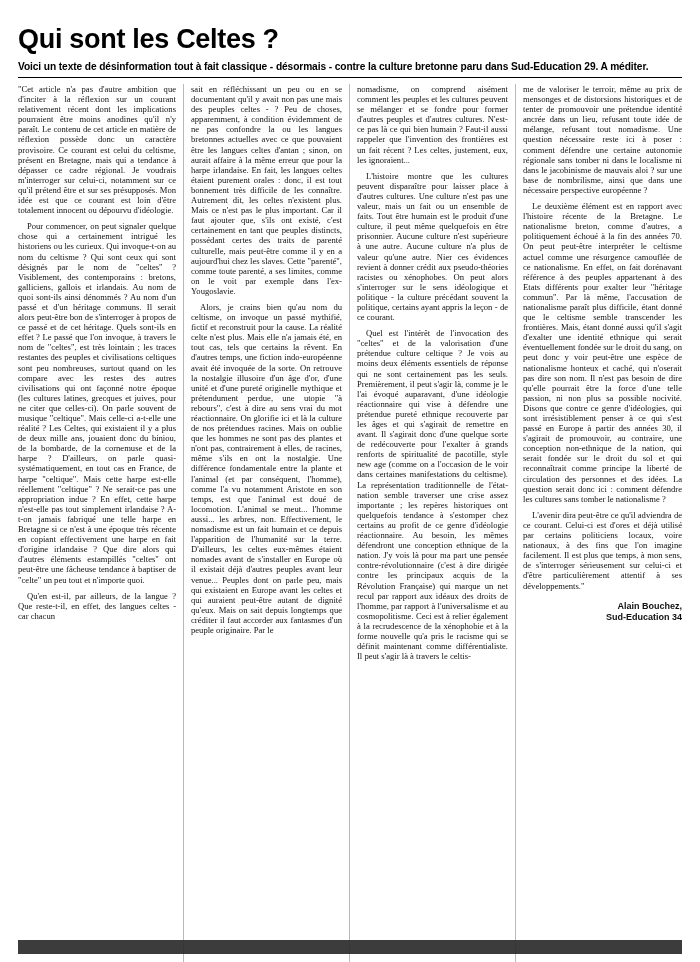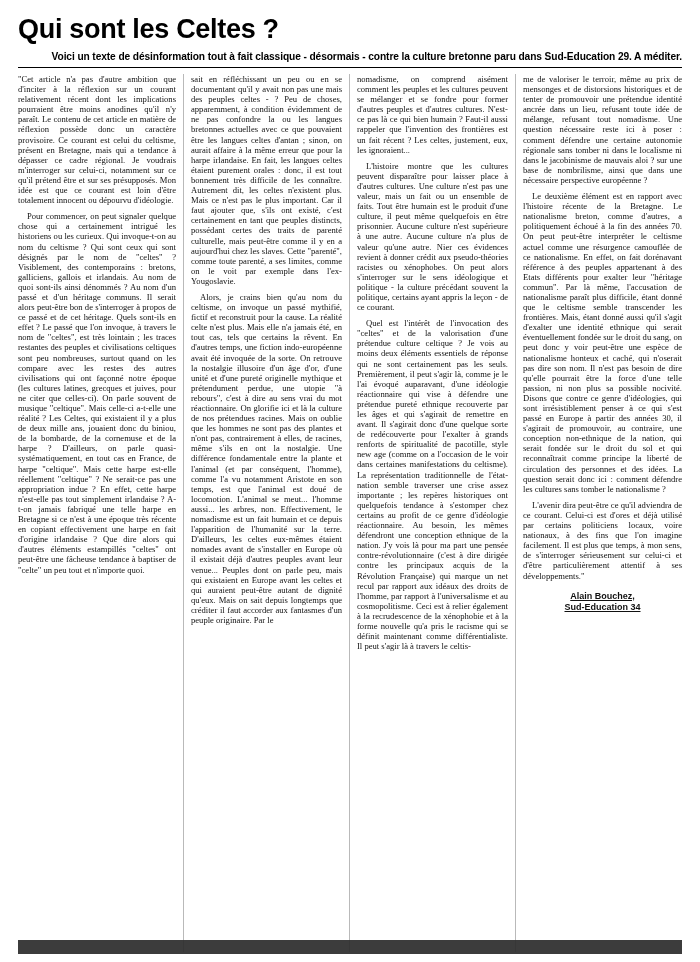--- a/index.html
+++ b/index.html
@@ -13,38 +13,37 @@
     font-family: "Liberation Serif", serif;
     color: #111111;
     position: relative;
     overflow: hidden;
   }
   .page {
     position: relative;
     width: 700px;
     height: 962px;
     box-sizing: border-box;
-    padding: 14px 18px 0 18px;
+    padding: 24px 18px 0 18px;
   }
   .title {
     font-family: "Liberation Sans", sans-serif;
     font-weight: bold;
     font-size: 27px;
     letter-spacing: -0.3px;
     margin: 0 0 6px 0;
     color: #000;
   }
   .subtitle {
     font-family: "Liberation Sans", sans-serif;
     font-weight: bold;
     font-size: 10.2px;
     margin: 0 0 5px 0;
     color: #000;
     letter-spacing: -0.1px;
-    text-align: right;
   }
   .rule {
     border: 0;
     border-top: 1px solid #000;
     margin: 0 0 6px 0;
   }
   .columns {
     display: flex;
     gap: 0;
     height: 878px;
@@ -62,27 +61,26 @@
     overflow: hidden;
   }
   .col:first-child { padding-left: 0; }
   .col:last-child { border-right: none; padding-right: 0; }
   .col p {
     margin: 0 0 6px 0;
     text-indent: 9px;
   }
   .col p.noindent { text-indent: 0; }
   .signature {
-    text-align: center;
+    text-align: right;
     font-family: "Liberation Sans", sans-serif;
     font-weight: bold;
     font-size: 9px;
     line-height: 11px;
     margin-top: 10px;
-    text-decoration: underline;
   }
   .footer {
     position: absolute;
     left: 0;
     bottom: 0;
     width: 700px;
     height: 26px;
     overflow: hidden;
   }
   .footer-band {
@@ -117,20 +115,21 @@
 
   <h1 class="title">Qui sont les Celtes ?</h1>
   <div class="subtitle">Voici un texte de désinformation tout à fait classique - désormais - contre la culture bretonne paru dans Sud-Education 29. A méditer.</div>
   <hr class="rule">
 
   <div class="columns">
 
     <div class="col">
       <p class="noindent">"Cet article n'a pas d'autre ambition que d'inciter à la réflexion sur un courant relativement récent dont les implications pourraient être moins anodines qu'il n'y paraît. Le contenu de cet article en matière de réflexion possède donc un caractère provisoire. Ce courant est celui du celtisme, présent en Bretagne, mais qui a tendance à dépasser ce cadre régional. Je voudrais m'interroger sur celui-ci, notamment sur ce qu'il prétend être et sur ses présupposés. Mon idée est que ce courant est loin d'être totalement innocent ou dépourvu d'idéologie.</p>
       <p>Pour commencer, on peut signaler quelque chose qui a certainement intrigué les historiens ou les curieux. Qui invoque-t-on au nom du celtisme ? Qui sont ceux qui sont désignés par le nom de "celtes" ? Visiblement, des contemporains : bretons, galliciens, gallois et irlandais. Au nom de quoi sont-ils ainsi dénommés ? Au nom d'un passé et d'un héritage communs. Il serait alors peut-être bon de s'interroger à propos de ce passé et de cet héritage. Quels sont-ils en effet ? Le passé que l'on invoque, à travers le nom de "celtes", est très lointain ; les traces restantes des peuples et civilisations celtiques sont peu nombreuses, surtout quand on les compare avec les restes des autres civilisations qui ont façonné notre époque (les cultures latines, grecques et juives, pour ne citer que celles-ci). On parle souvent de musique "celtique". Mais celle-ci a-t-elle une réalité ? Les Celtes, qui existaient il y a plus de deux mille ans, jouaient donc du biniou, de la bombarde, de la cornemuse et de la harpe ? D'ailleurs, on parle quasi-systématiquement, en tout cas en France, de harpe "celtique". Mais cette harpe est-elle réellement "celtique" ? Ne serait-ce pas une appropriation indue ? En effet, cette harpe n'est-elle pas tout simplement irlandaise ? A-t-on jamais fabriqué une telle harpe en Bretagne si ce n'est à une époque très récente en copiant effectivement une harpe en fait d'origine irlandaise ? Que dire alors qui d'autres éléments estampillés "celtes" ont peut-être une fâcheuse tendance à baptiser de "celte" un peu tout et n'importe quoi.</p>
+      <p>Qu'en est-il, par ailleurs, de la langue ? Que reste-t-il, en effet, des langues celtes - car chacun</p>
     </div>
 
     <div class="col">
       <p class="noindent">sait en réfléchissant un peu ou en se documentant qu'il y avait non pas une mais des peuples celtes - ? Peu de choses, apparemment, à condition évidemment de ne pas confondre la ou les langues bretonnes actuelles avec ce que pouvaient être les langues celtes d'antan ; sinon, on aurait affaire à la même erreur que pour la harpe irlandaise. En fait, les langues celtes étaient purement orales : donc, il est tout bonnement très difficile de les connaître. Autrement dit, les celtes n'existent plus. Mais ce n'est pas le plus important. Car il faut ajouter que, s'ils ont existé, c'est certainement en tant que peuples distincts, possédant certes des traits de parenté culturelle, mais peut-être comme il y en a aujourd'hui chez les slaves. Cette "parenté", comme toute parenté, a ses limites, comme on le voit par exemple dans l'ex-Yougoslavie.</p>
       <p>Alors, je crains bien qu'au nom du celtisme, on invoque un passé mythifié, fictif et reconstruit pour la cause. La réalité celte n'est plus. Mais elle n'a jamais été, en tout cas, tels que certains la rêvent. En d'autres temps, une fiction indo-européenne avait été invoquée de la sorte. On retrouve la nostalgie illusoire d'un âge d'or, d'une unité et d'une pureté originelle mythique et prétendument perdue, une utopie "à rebours", c'est à dire au sens vrai du mot réactionnaire. On glorifie ici et là la culture de nos prétendues racines. Mais on oublie que les hommes ne sont pas des plantes et n'ont pas, contrairement à elles, de racines, même s'ils en ont la nostalgie. Une différence fondamentale entre la plante et l'animal (et par conséquent, l'homme), comme l'a vu notamment Aristote en son temps, est que l'animal est doué de locomotion. L'animal se meut... l'homme aussi... les arbres, non. Effectivement, le nomadisme est un fait humain et ce depuis l'apparition de l'humanité sur la terre. D'ailleurs, les celtes eux-mêmes étaient nomades avant de s'installer en Europe où il existait déjà d'autres peuples avant leur venue... Peuples dont on parle peu, mais qui existaient en Europe avant les celtes et qui auraient peut-être autant de dignité qu'eux. Mais on sait depuis longtemps que créditer il faut accorder aux fantasmes d'un peuple originaire. Par le</p>
     </div>
 
     <div class="col">
       <p class="noindent">nomadisme, on comprend aisément comment les peuples et les cultures peuvent se mélanger et se fondre pour former d'autres peuples et d'autres cultures. N'est-ce pas là ce qui bien humain ? Faut-il aussi rappeler que l'invention des frontières est un fait récent ? Les celtes, justement, eux, les ignoraient...</p>
       <p>L'histoire montre que les cultures peuvent disparaître pour laisser place à d'autres cultures. Une culture n'est pas une valeur, mais un fait ou un ensemble de faits. Tout être humain est le produit d'une culture, il peut même quelquefois en être prisonnier. Aucune culture n'est supérieure à une autre. Aucune culture n'a plus de valeur qu'une autre. Nier ces évidences revient à donner crédit aux pseudo-théories racistes ou xénophobes. On peut alors s'interroger sur le sens idéologique et politique - la culture précédant souvent la politique, certains ayant appris la leçon - de ce courant.</p>

